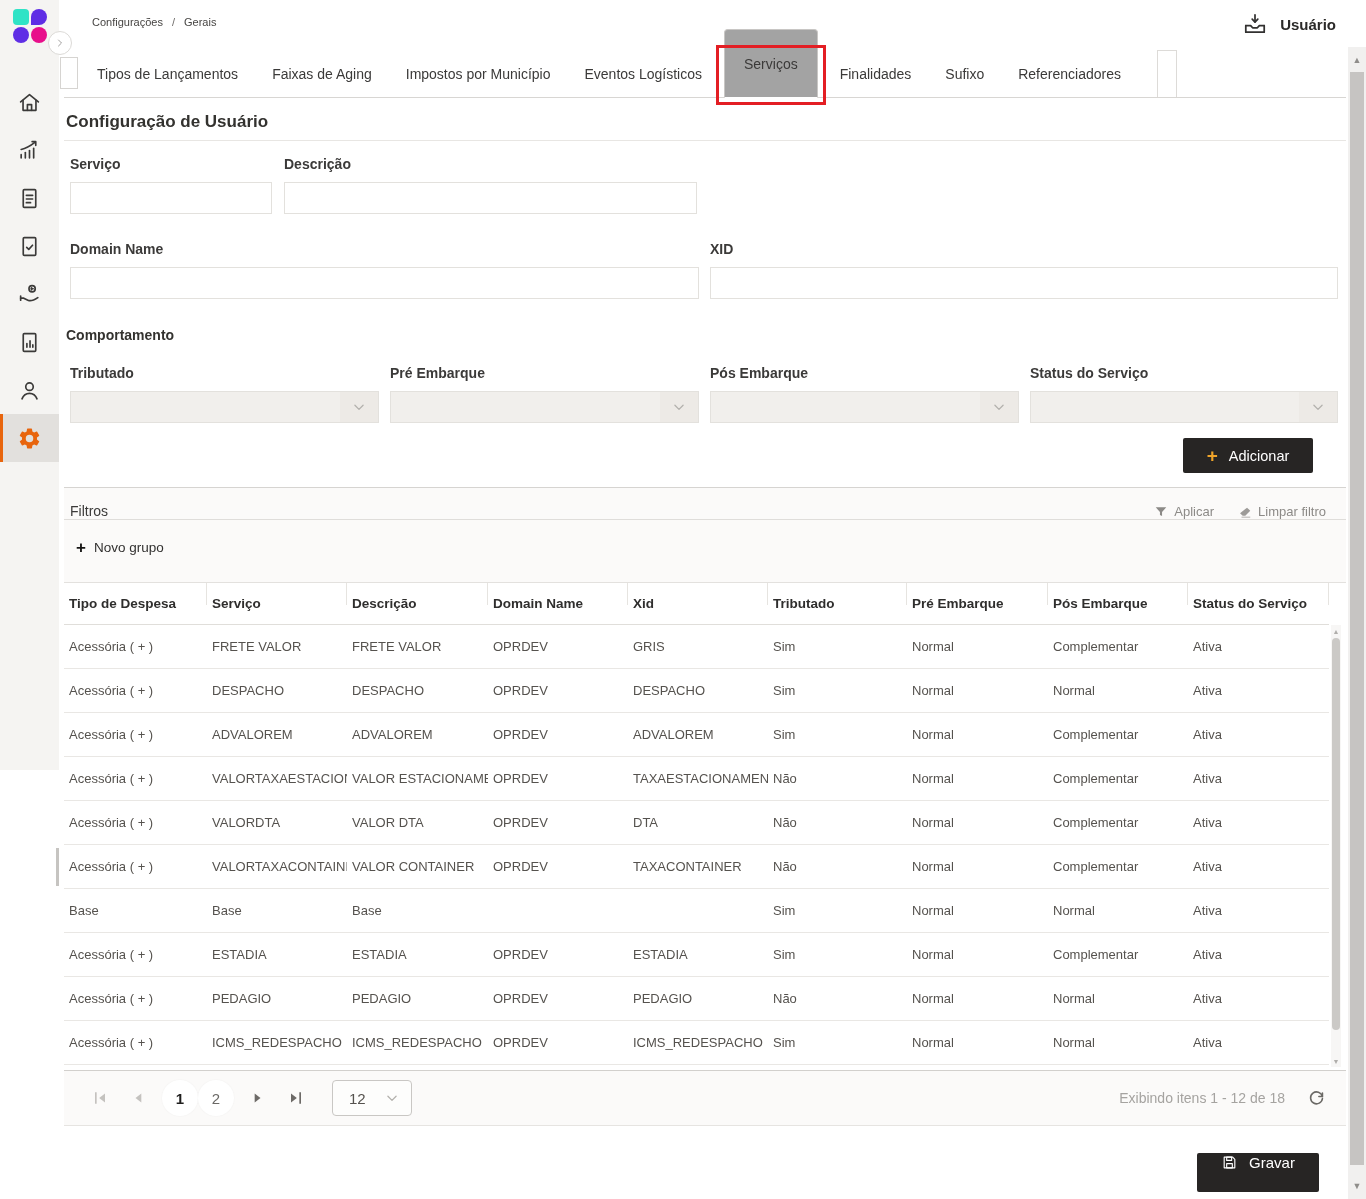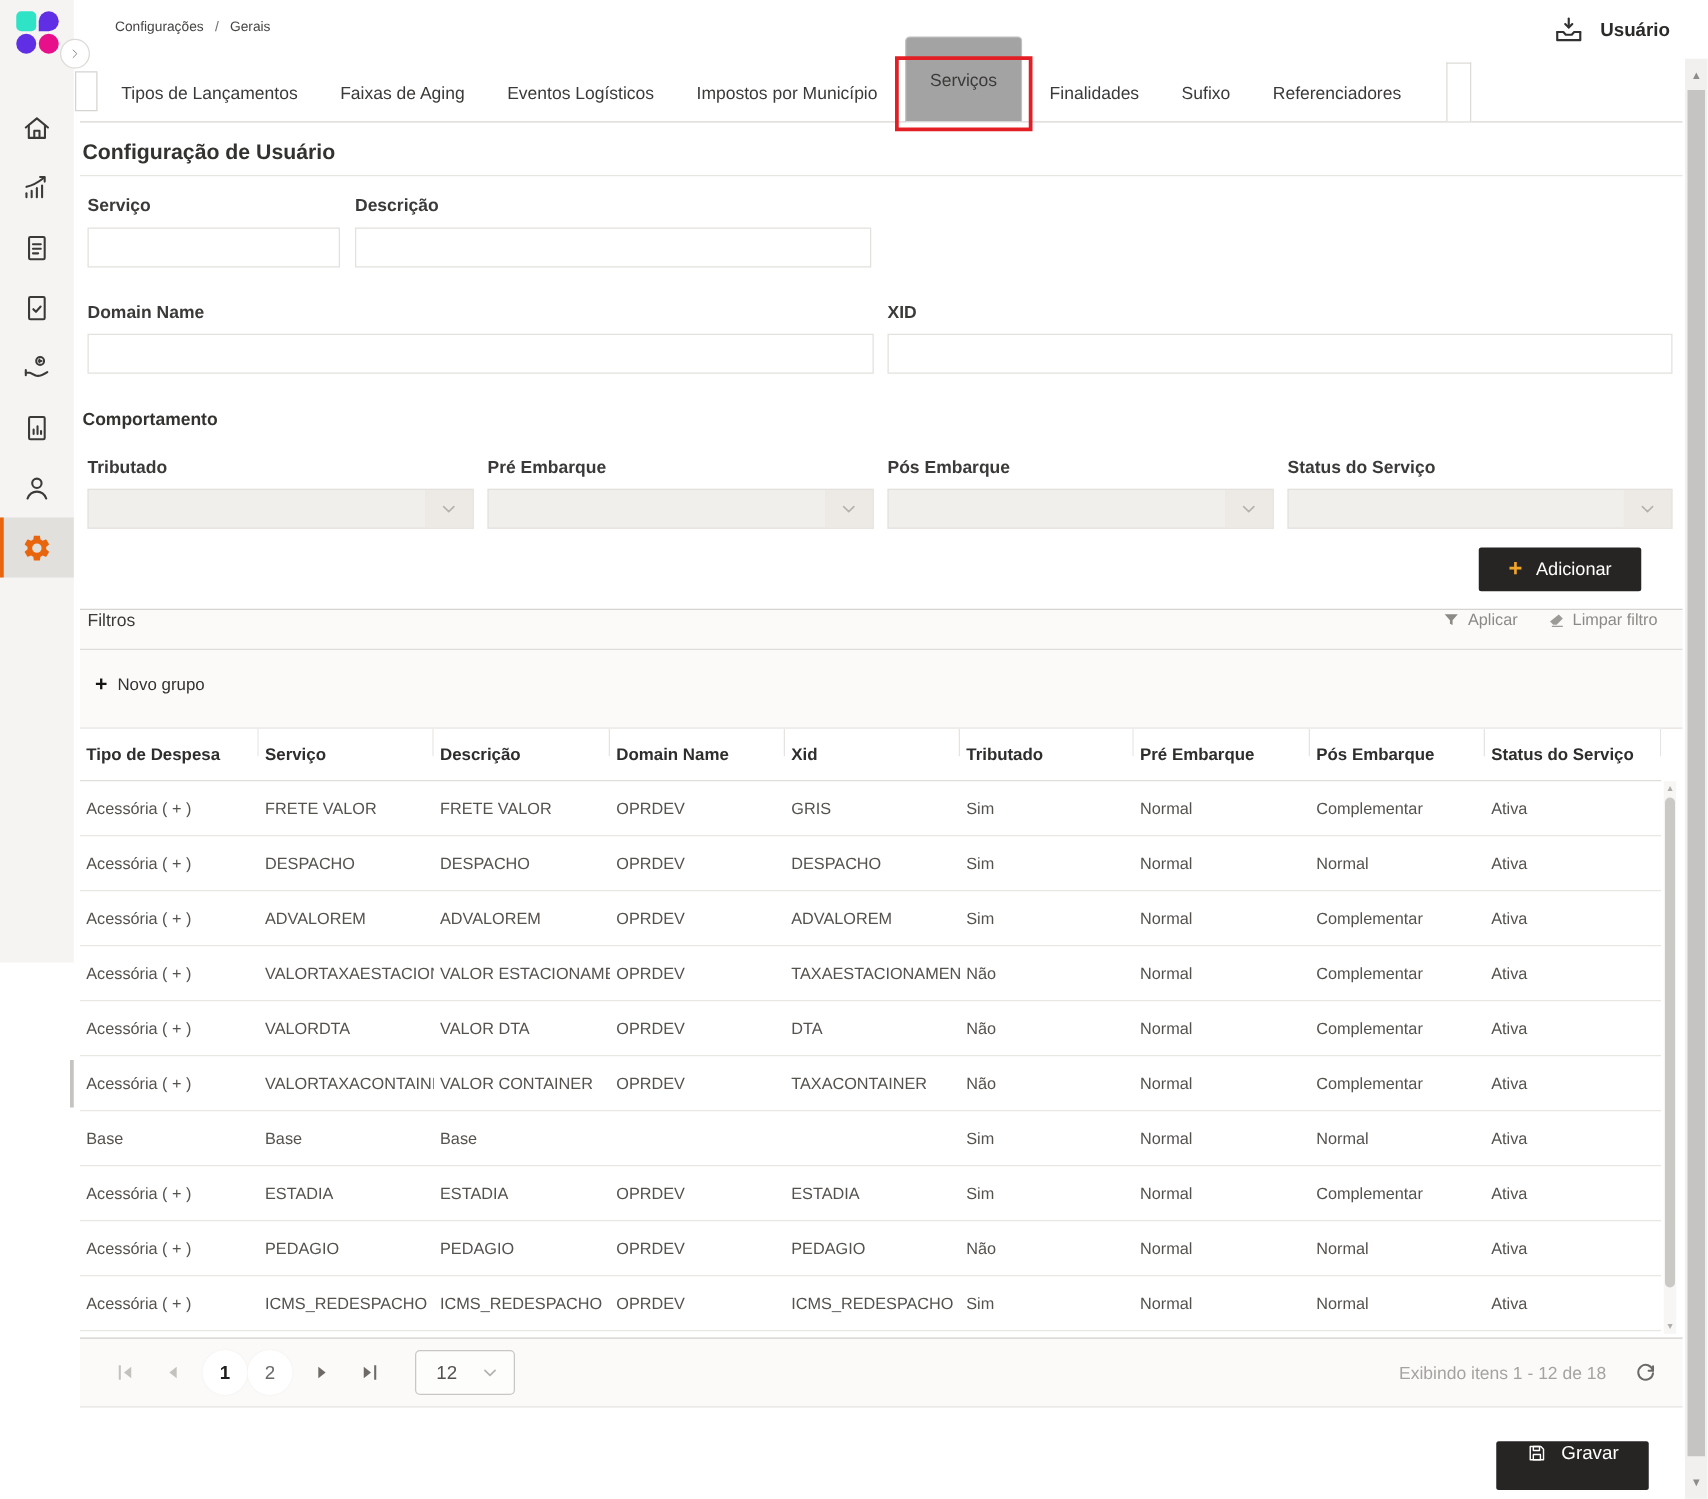--- a/index.html
+++ b/index.html
@@ -72,21 +72,21 @@
        justify-content:center;gap:11px;cursor:pointer;font-family:inherit}
   .plus-glyph{color:var(--plus);font-size:19px;font-weight:bold;line-height:1}
   #save-btn{position:absolute;left:1197px;top:1153px;width:122px;height:39px;background:var(--btn-dark);
        color:#fff;border:none;border-radius:2px;font-size:15px;display:flex;
        justify-content:center;gap:11px;cursor:pointer;font-family:inherit}
   #save-btn .icn{width:17px;height:17px;color:#fff}
 
   
   #filter-bar{position:absolute;left:64px;top:487px;width:1282px;height:33px;background:#fbfaf9;
        border-top:1px solid #d6d4d1;border-bottom:1px solid #dfddda;box-sizing:border-box;
-       display:flex;align-items:flex-start}
+       display:flex;align-items:flex-end}
   #filter-title{margin-left:6px;font-size:14px;color:#3b3a39}
   #filter-actions{margin-left:auto;display:flex;align-items:center;gap:24px;padding-right:20px}
   .f-action{display:flex;align-items:center;gap:6px;color:#8c8a87;font-size:13px;cursor:pointer}
   .f-action .icn{width:14px;height:14px;color:#8c8a87}
   #filter-sub{position:absolute;left:64px;top:520px;width:1282px;height:63px;background:#fbfaf9;
        border-bottom:1px solid #e3e1de;box-sizing:border-box}
   #new-group{display:inline-flex;align-items:center;gap:8px;margin:19px 0 0 12px;font-size:13.5px;
        color:#323130;cursor:pointer}
   #new-group .plusb{color:#161514;font-size:17px;font-weight:bold;line-height:1}
 
@@ -245,24 +245,24 @@
   <div id="tabstrip">
     <div id="tabs-left-btn"></div>
     <div id="tabs">
         <div class="tab">
           <span>Tipos de Lançamentos</span>
         </div>
         <div class="tab">
           <span>Faixas de Aging</span>
         </div>
         <div class="tab">
+          <span>Impostos por Município</span>
+        </div>
+        <div class="tab">
           <span>Eventos Logísticos</span>
-        </div>
-        <div class="tab">
-          <span>Impostos por Município</span>
         </div>
         <div class="tab active">
           <span>Serviços</span>
         </div>
         <div class="tab">
           <span>Finalidades</span>
         </div>
         <div class="tab">
           <span>Sufixo</span>
         </div>

